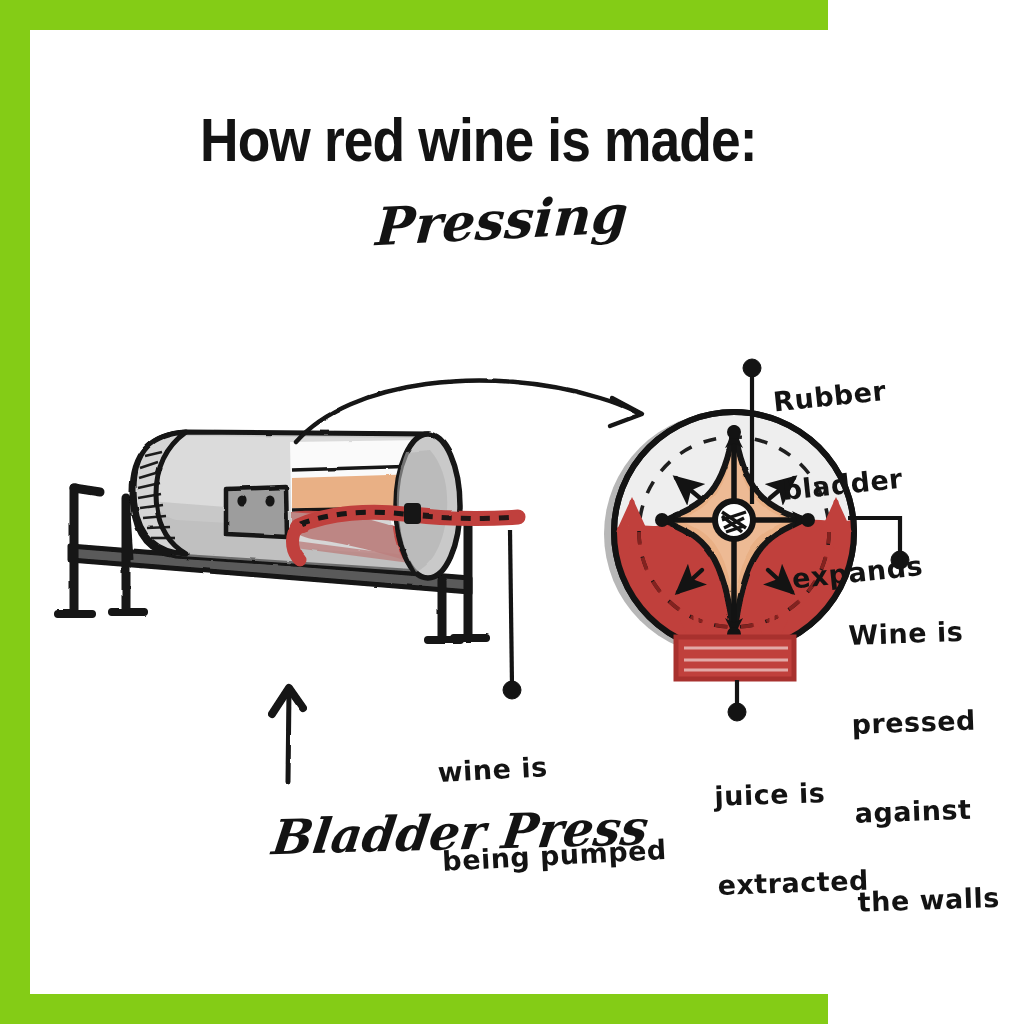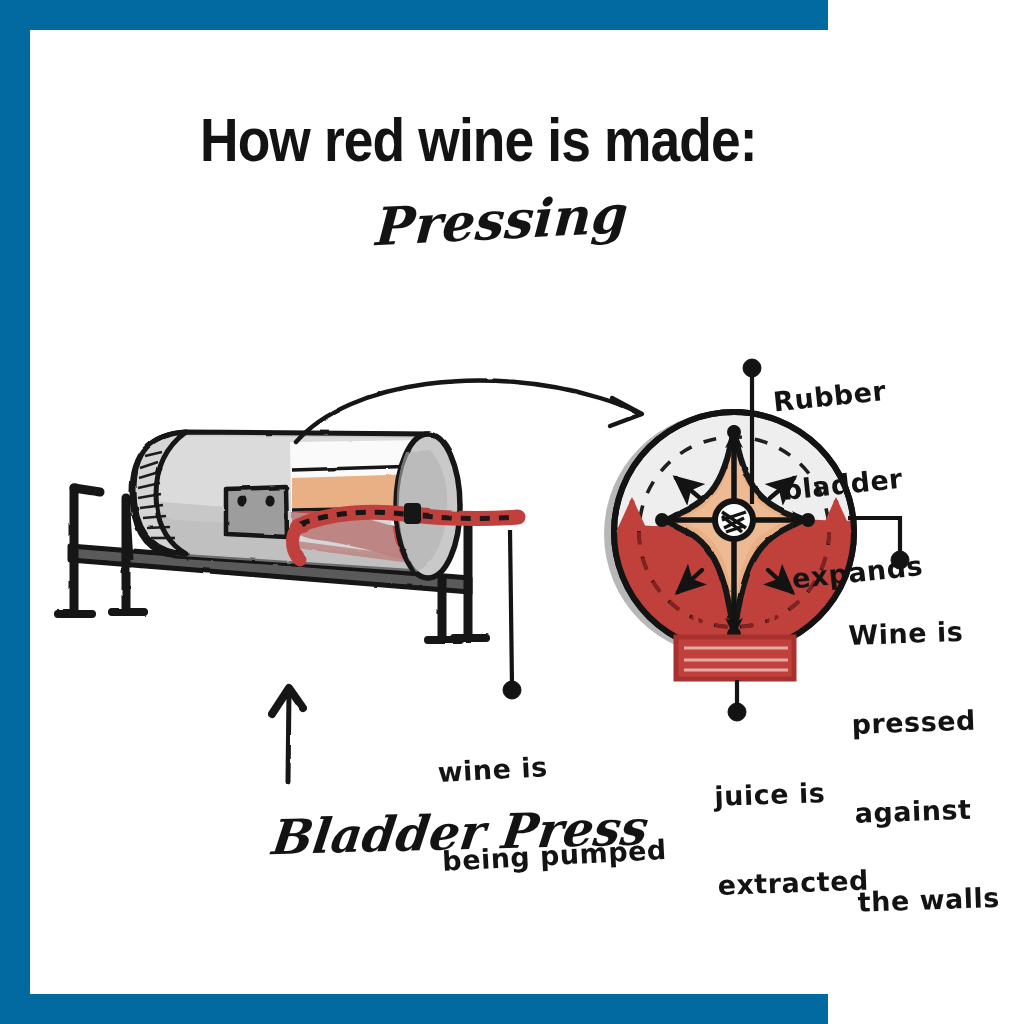--- a/index.html
+++ b/index.html
@@ -10,21 +10,21 @@
   body {
     width: 1024px;
     height: 1024px;
     font-family: "DejaVu Sans", sans-serif;
     overflow: hidden;
   }
   #page {
     position: relative;
     width: 828px;
     height: 1024px;
-    background: #0369a1;
+    background: #84cc16;
   }
   #canvas {
     position: absolute;
     left: 30px;
     top: 30px;
     width: 964px;
     height: 964px;
     background: #ffffff;
   }
   #art {

